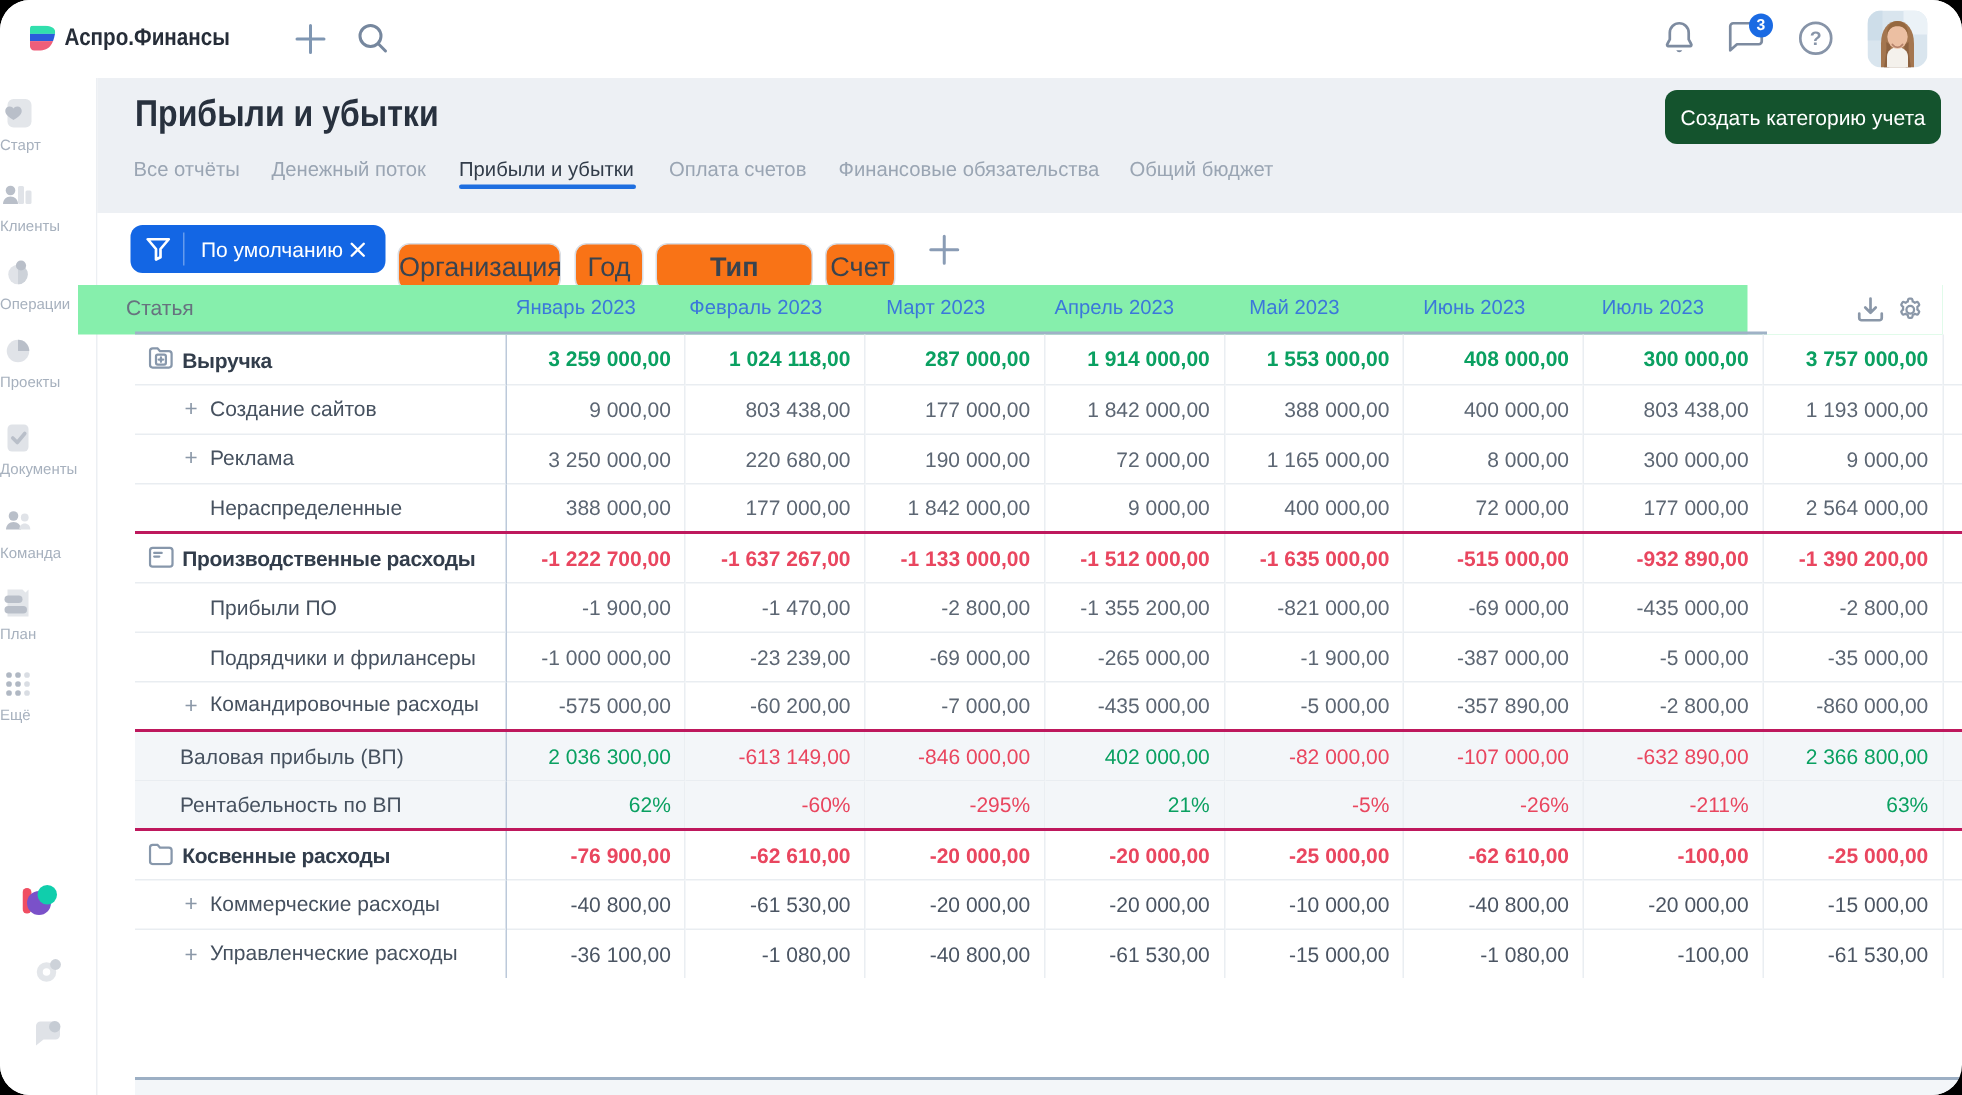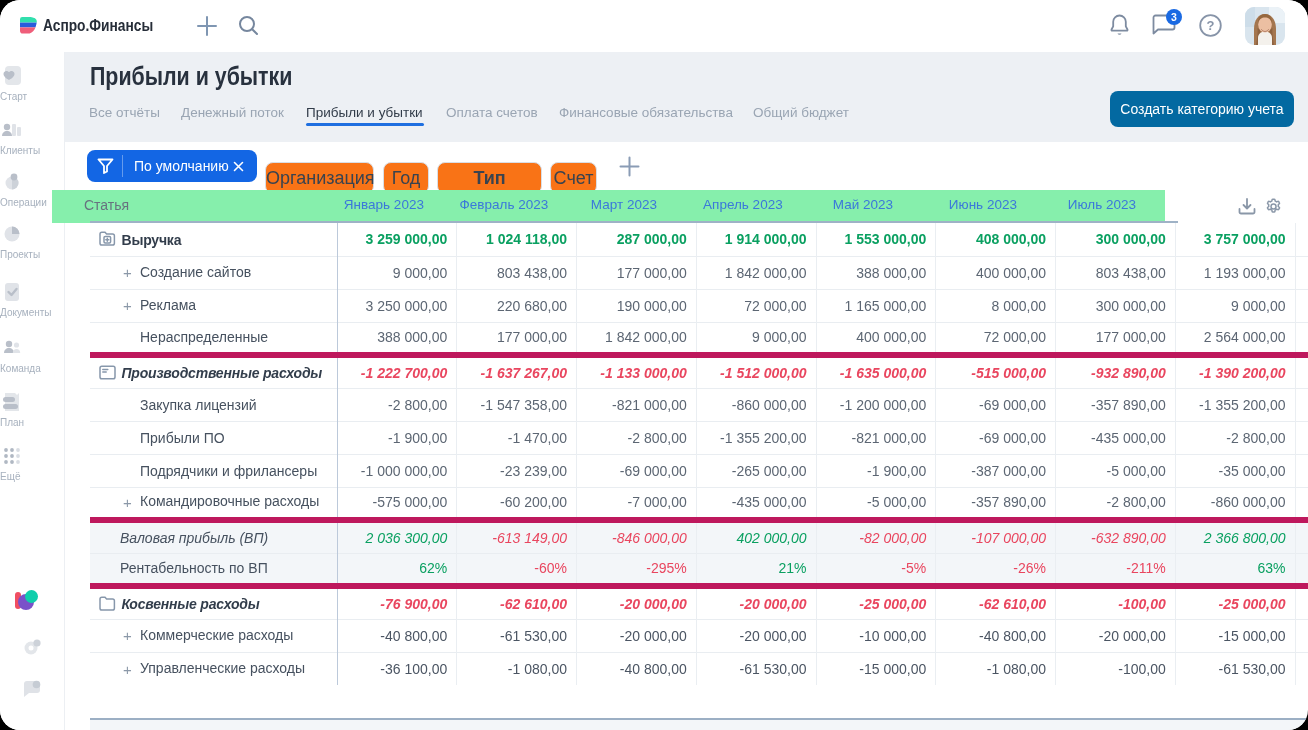--- a/index.html
+++ b/index.html
@@ -19,22 +19,22 @@
   .sb-item { position:absolute; width:65px; text-align:left; }
   .sb-item .lbl { display:block; font-size:10px; color:#a7b1be; margin-top:-1px; }
 
   
   .headband { position:absolute; left:65px; top:52px; width:1243px; height:90px; background:#edf0f4; }
   h1 { position:absolute; left:25px; top:10px; font-size:25px; font-weight:600; color:#28313e; transform:scaleX(0.855); transform-origin:left center; white-space:nowrap;}
   .tabs { position:absolute; left:0; top:51px; width:100%; height:30px; font-size:13.5px; color:#9aa5b3; }
   .tab { position:absolute; top:2px; white-space:nowrap; }
   .tab.active { color:#323c49; font-weight:500; }
   .tab-underline { position:absolute; left:241px; top:71px; width:118px; height:3px; background:#1f6fe0; border-radius:2px;}
-  .create-btn { position:absolute; left:1045px; top:8px; width:184px; height:36px; background:#0369a1; border-radius:8px;
-                color:#fff; font-size:14px; font-weight:500; text-align:center; line-height:36px;margin-top:31px; }
+  .create-btn { position:absolute; left:1045px; top:8px; width:184px; height:36px; background:#14532d; border-radius:8px;
+                color:#fff; font-size:14px; font-weight:500; text-align:center; line-height:36px; }
 
   
   .filters { position:absolute; left:65px; top:142px; width:1243px; height:48px; background:#fff; }
   .fbtn { position:absolute; top:20px; height:32px; border:1px solid #d9dee5; border-radius:8px; background:#f97316;
           color:#39434f; font-size:18px; text-align:center; line-height:30px; }
   .fblue { position:absolute; left:22px; top:8px; width:170px; height:32px; background:#1366e4; border-radius:8px; color:#fff; }
   .fblue .txt { position:absolute; left:47px; top:0; line-height:32px; font-size:14px; font-weight:400;}
   .fblue .sep { position:absolute; left:35px; top:5px; width:1px; height:22px; background:rgba(255,255,255,0.35); }
 
   
@@ -43,21 +43,21 @@
   .mon { position:absolute; top:7px; font-size:13.5px; color:#3b78da; text-align:center; width:119.75px; }
   .head-line { position:absolute; left:90px; top:221px; width:1088px; height:2px; background:#9fb2c6; }
   .head-cover { position:absolute; left:1113px; top:0px; width:130px; height:33px; background:#fff; }
 
   table.data { position:absolute; left:90px; top:223px; border-collapse:collapse; table-layout:fixed; width:1218px; }
   table.data td { height:33px; padding:0; font-size:14px; white-space:nowrap; overflow:hidden; }
   table.data td.lab { border-right:1.5px solid #bcc9da; color:#46515f; }
   table.data td.val { border-right:1px solid #eaeef2; text-align:right; padding-right:9px; color:#5c6673; }
   table.data td.last { border-right:0; }
   tr.r { border-top:1px solid #e9edf1; }
-  tr.sec { border-top:6px solid #be185d;font-style:italic; }
+  tr.sec { border-top:2px solid #be185d; }
   tr.gray td { background:#f3f6f9; }
   table.data td.g { color:#0aa061; } table.data td.rd { color:#e9465f; }
   .b { font-weight:700; }
   .sb6 { font-weight:400;margin-top:43px; }
   table.data td.dk { color:#4b5563; font-weight:500; }
   td.lab .sec-lab { display:inline-block; vertical-align:middle; font-weight:600; color:#323d4b; letter-spacing:-0.2px; }
   .icon16 { display:inline-block; vertical-align:middle; margin:0 5.5px 0 9px; position:relative; top:-1px; }
   .plus-mini { display:inline-block; vertical-align:middle; width:11px; margin:0 6px 0 33px; color:#8b98a8; font-size:15px; font-weight:400;}
   table.data td.noplus { padding-left:50px; }
   table.data td.glab { padding-left:30px; }
@@ -312,32 +312,20 @@
             <td class="val b rd">-1 637 267,00</td>
             <td class="val b rd">-1 133 000,00</td>
             <td class="val b rd">-1 512 000,00</td>
             <td class="val b rd">-1 635 000,00</td>
             <td class="val b rd">-515 000,00</td>
             <td class="val b rd">-932 890,00</td>
             <td class="val b rd">-1 390 200,00</td>
             <td class="val last"></td>
           </tr>
           <tr class="r">
-            <td class="lab noplus">Закупка лицензий</td>
-            <td class="val ">-2 800,00</td>
-            <td class="val ">-1 547 358,00</td>
-            <td class="val ">-821 000,00</td>
-            <td class="val ">-860 000,00</td>
-            <td class="val ">-1 200 000,00</td>
-            <td class="val ">-69 000,00</td>
-            <td class="val ">-357 890,00</td>
-            <td class="val ">-1 355 200,00</td>
-            <td class="val last"></td>
-          </tr>
-          <tr class="r">
             <td class="lab noplus">Прибыли ПО</td>
             <td class="val ">-1 900,00</td>
             <td class="val ">-1 470,00</td>
             <td class="val ">-2 800,00</td>
             <td class="val ">-1 355 200,00</td>
             <td class="val ">-821 000,00</td>
             <td class="val ">-69 000,00</td>
             <td class="val ">-435 000,00</td>
             <td class="val ">-2 800,00</td>
             <td class="val last"></td>

